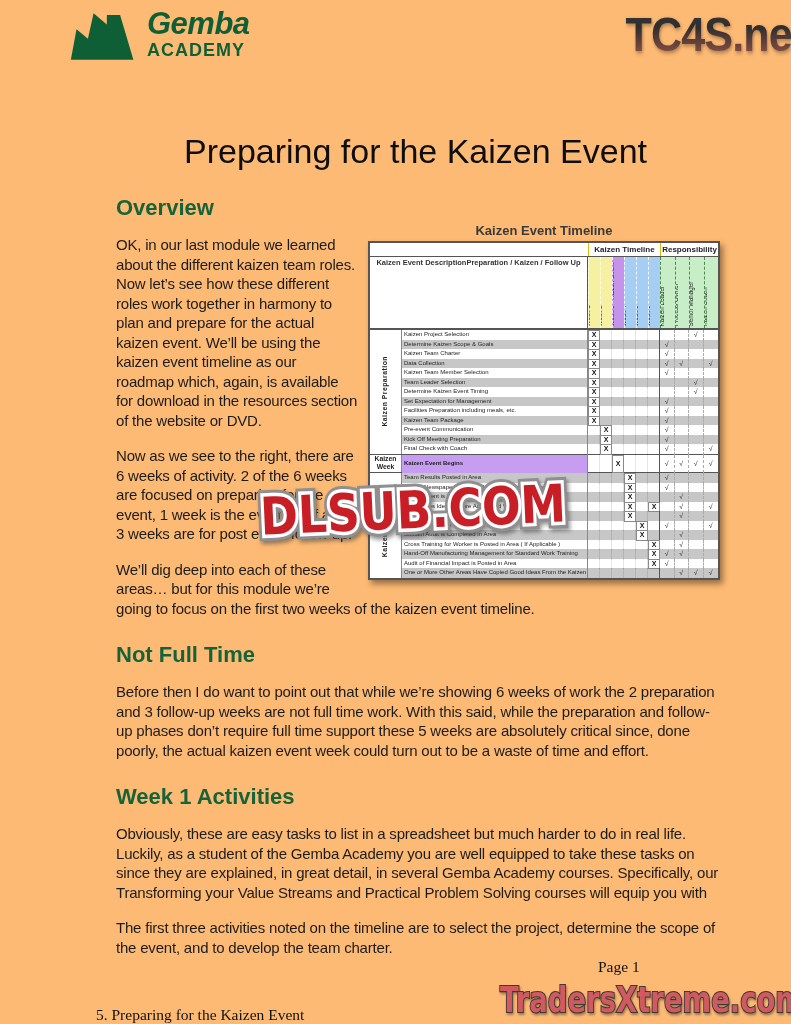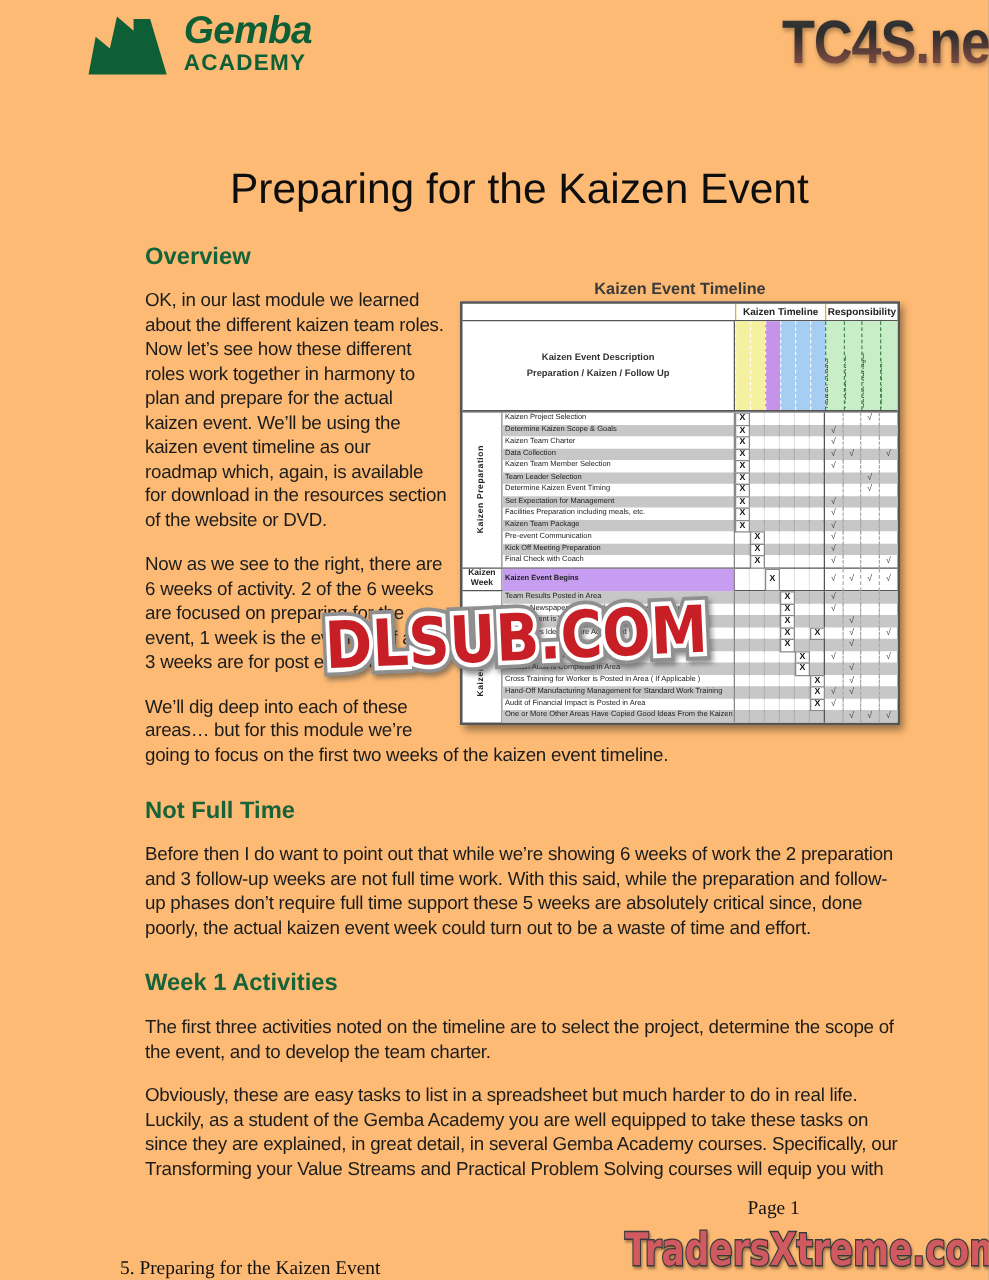--- a/index.html
+++ b/index.html
@@ -14,32 +14,32 @@
   .logo-academy{font-size:18px;font-weight:bold;letter-spacing:1px;margin-top:2px;}
   .tc4s{position:absolute;right:6px;top:6px;font-weight:bold;font-size:49px;letter-spacing:-1px;
         transform:scaleX(.88);transform-origin:right top;
         background:linear-gradient(180deg,#3a3a3a 0%,#2f2e2e 38%,#6e453e 72%,#a05a4e 100%);
         -webkit-background-clip:text;background-clip:text;color:transparent;
         filter:drop-shadow(1px 2px 2px rgba(0,0,0,.35));}
   
   h1{margin:72px 0 24px;text-align:center;font-size:34px;font-weight:500;color:#0e0e0e;letter-spacing:0;}
   
   main{margin:0 91px 0 96px;}
-  h2{color:#166339;font-size:19px;font-weight:bold;margin:24px 0 14px;}
+  h2{color:#166339;font-size:22px;font-weight:bold;margin:24px 0 14px;}
   h2:first-of-type{margin-top:0;}
   p{margin:0 0 16px;font-size:15px;line-height:19.5px;color:#1c1c1c;letter-spacing:-.2px;}
   
   .tfig{float:right;width:352px;margin:28px 0 8px 10px;}
   .ttitle{font-size:13px;font-weight:bold;color:#3a3a3a;text-align:center;margin-bottom:3px;}
   .tbl{border:2px solid #555;background:#fff;box-shadow:3px 4px 6px rgba(0,0,0,.4);box-sizing:content-box;}
   .tbl *{box-sizing:border-box;}
   .tg-row{display:grid;grid-template-columns:218px 72px 58px;height:14px;border-bottom:1px solid #555;}
   .tg-cell{font-size:8px;font-weight:bold;color:#222;text-align:center;line-height:13px;border-left:1px solid #eab308;}
   .th-row{display:grid;grid-template-columns:218px repeat(6,12px) repeat(4,14.5px);height:72px;border-bottom:1px solid #555;}
-  .corner{display:flex;flex-direction:column;justify-content:center;text-align:center;
+  .corner{display:flex;justify-content:center;text-align:center;
           font-size:7.5px;font-weight:bold;color:#333;line-height:1.7;border-right:1px solid #555;}
   .vcell{position:relative;overflow:hidden;border-left:1px dashed rgba(255,255,255,.85);}
   .vcell.rc-head{border-left:1px dashed #4a8a4a;}
   .vcell span{position:absolute;left:calc(50% - 3.2px);bottom:2px;transform:rotate(-90deg);
               transform-origin:left bottom;white-space:nowrap;font-size:6.3px;line-height:6.5px;color:#1a1a1a;}
   .tsec{display:flex;border-top:1px solid #555;}
   .tsec:first-of-type{border-top:none;}
   .tsec-label{width:32px;flex:none;border-right:1px solid #888;display:flex;align-items:center;
               justify-content:center;font-weight:bold;font-size:6.8px;color:#222;text-align:center;line-height:1.3;}
   .tsec-label.v span{writing-mode:vertical-rl;transform:rotate(180deg);letter-spacing:.5px;}
@@ -483,22 +483,22 @@
         </div>
     </figure>
     <div>
         <h2>Overview</h2>
         <p>OK, in our last module we learned about the different kaizen team roles.  Now let’s see how these different roles work together in harmony to plan and prepare for the actual kaizen event.  We’ll be using the kaizen event timeline as our roadmap which, again, is available for download in the resources section of the website or DVD.</p>
         <p>Now as we see to the right, there are 6 weeks of activity.  2 of the 6 weeks are focused on preparing for the event, 1 week is the event itself and 3 weeks are for post event follow up.</p>
         <p>We’ll dig deep into each of these areas… but for this module we’re going to focus on the first two weeks of the kaizen event timeline.</p>
         <h2>Not Full Time</h2>
         <p>Before then I do want to point out that while we’re showing 6 weeks of work the 2 preparation and 3 follow-up weeks are not full time work.  With this said, while the preparation and follow-up phases don’t require full time support these 5 weeks are absolutely critical since, done poorly, the actual kaizen event week could turn out to be a waste of time and effort.</p>
         <h2>Week 1 Activities</h2>
+        <p>Obviously, these are easy tasks to list in a spreadsheet but much harder to do in real life.  Luckily, as a student of the Gemba Academy you are well equipped to take these tasks on since they are explained, in great detail, in several Gemba Academy courses.  Specifically, our Transforming your Value Streams and Practical Problem Solving courses will equip you with</p>
         <p>The first three activities noted on the timeline are to select the project, determine the scope of the event, and to develop the team charter.</p>
-        <p>Obviously, these are easy tasks to list in a spreadsheet but much harder to do in real life.  Luckily, as a student of the Gemba Academy you are well equipped to take these tasks on since they are explained, in great detail, in several Gemba Academy courses.  Specifically, our Transforming your Value Streams and Practical Problem Solving courses will equip you with</p>
       </div>
   </main>
 
   <span class="foot">5. Preparing for the Kaizen Event</span>
   <span class="pageno">Page 1</span>
 
   <svg class="wm-center" width="334" height="86" viewBox="0 0 334 86">
     <g transform="rotate(-2.5 167 43)">
       <text class="wm1" x="167" y="60" text-anchor="middle" textLength="306" lengthAdjust="spacingAndGlyphs">DLSUB.COM</text>
       <text class="wm2" x="167" y="60" text-anchor="middle" textLength="306" lengthAdjust="spacingAndGlyphs">DLSUB.COM</text>

